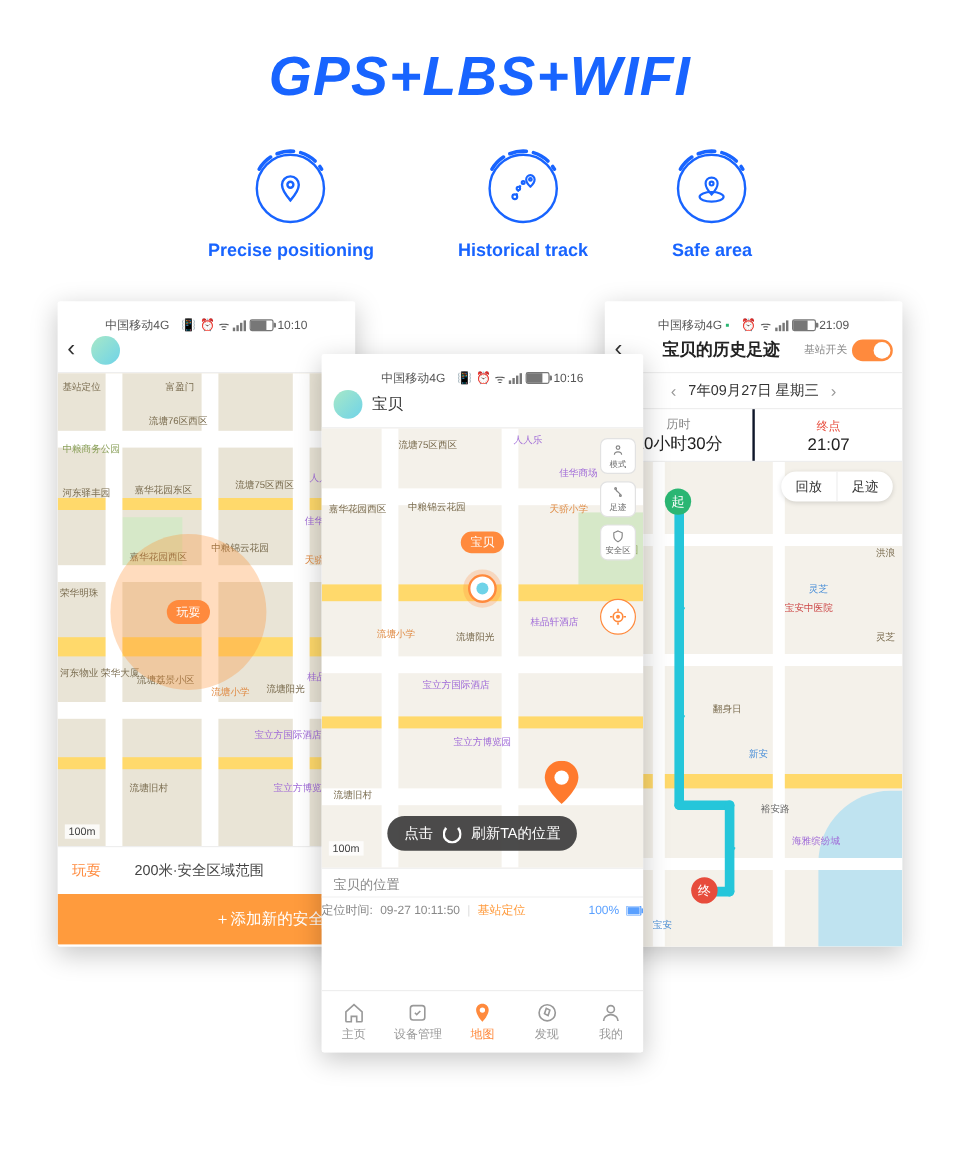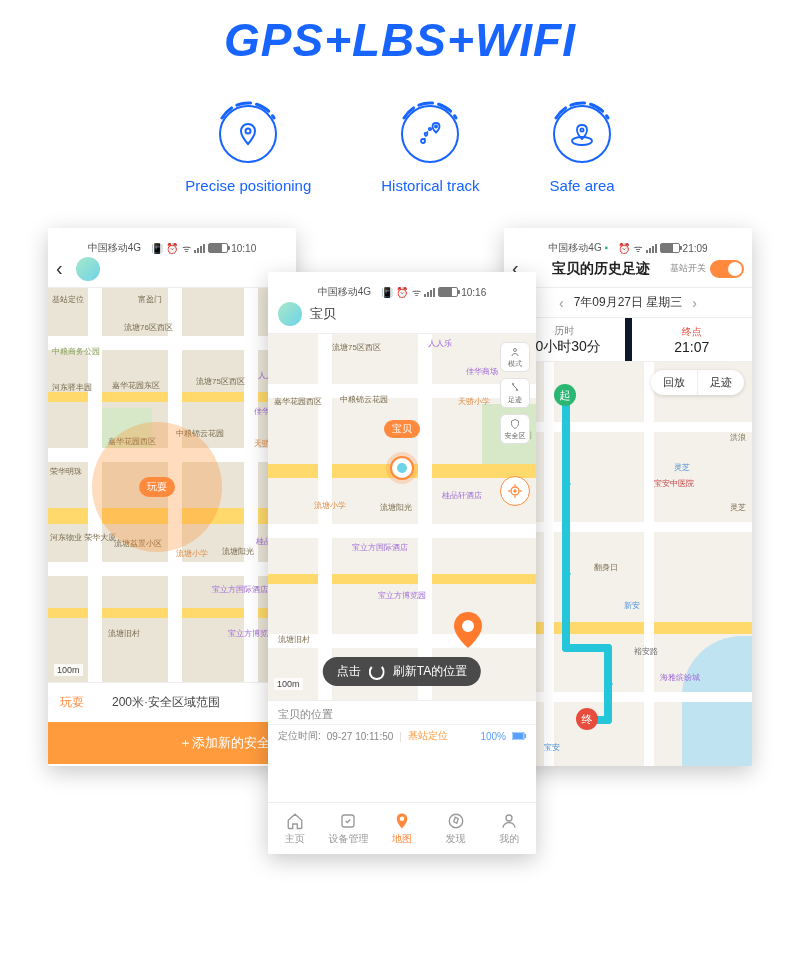--- a/index.html
+++ b/index.html
@@ -1,24 +1,24 @@
 <!DOCTYPE html>
 <html><head>
 <meta charset="utf-8">
 <style>
   * { margin:0; padding:0; box-sizing:border-box; font-family: -apple-system, "Helvetica Neue", Arial, "PingFang SC", "Microsoft YaHei", sans-serif; }
   body { width:800px; height:974px; background:#fff; position:relative; overflow:hidden; }
 
-  .hero-title { text-align:center; font-size:46px; font-weight:700; color:#1864ff; letter-spacing:1px; padding-top:13px; font-style:italic; }
+  .hero-title { text-align:center; font-size:46px; font-weight:700; color:#1864ff; letter-spacing:1px; padding-top:36px; font-style:italic; }
 
   .feature-row { display:flex; justify-content:center; gap:70px; margin-top:38px; }
   .feature { display:flex; flex-direction:column; align-items:center; gap:14px; }
   .feature .icon-wrap { width:58px; height:58px; border:2.5px solid #1864ff; border-radius:50%; display:flex; align-items:center; justify-content:center; position:relative; }
   .feature .arc { position:absolute; width:72px; height:72px; left:-9px; top:-9px; }
-  .feature-label { color:#1864ff; font-size:15px; font-weight:400; }
+  .feature-label { color:#1864ff; font-size:15px; font-weight:700; }
 
   .phones-stage { position:relative; width:800px; height:720px; margin-top:34px; }
 
   .phone { position:absolute; background:#fff; box-shadow:0 6px 22px rgba(0,0,0,.22); border-radius:2px; overflow:hidden; }
   .phone-left  { left:48px;  top:0;   width:248px; height:538px; }
   .phone-right { right:48px; top:0;   width:248px; height:538px; }
   .phone-mid   { left:268px; top:44px; width:268px; height:582px; z-index:5; }
 
   .statusbar { display:flex; align-items:center; justify-content:center; font-size:10px; color:#555; padding:20px 8px 2px; height:22px;gap:10px; }
   .statusbar .sicons { display:flex; gap:3px; align-items:center; font-size:10px; }
@@ -62,21 +62,21 @@
   .zone-row .name{color:#ff8a3d;padding:0 12px;width:64px;}
   .zone-row .desc{color:#444;flex:1;}
   .add-zone{background:#ff9b3d;color:#fff;text-align:right;font-size:13px;height:42px;line-height:42px;}
 
   
   .date-row{display:flex;align-items:center;justify-content:center;height:30px;border-bottom:1px solid #eee;font-size:12px;color:#333;gap:10px;}
   .date-row .chev{color:#999;font-size:14px;}
   .metrics{display:flex;height:44px;border-bottom:1px solid #eee;}
   .metric{flex:1;display:flex;flex-direction:column;align-items:center;justify-content:center;font-size:10px;color:#888;}
   .metric .val{font-size:14px;color:#222;font-weight:500;}
-  .metric.sep{border-left:7px solid #0f172a;}
+  .metric.sep{border-left:2px solid #0f172a;}
   .metric .red{color:#e74c3c;}
   .track{position:absolute;background:#25c6da;}
   .node{position:absolute;width:22px;height:22px;border-radius:50%;color:#fff;font-size:11px;display:flex;align-items:center;justify-content:center;}
   .node.start{background:#2bb673}
   .node.end{background:#e74c3c}
   .node.arrow{width:0;height:0;border-left:5px solid transparent;border-right:5px solid transparent;border-top:8px solid #25c6da;background:none;}
   .pill-btns{position:absolute;right:8px;top:8px;display:flex;background:#fff;border-radius:14px;box-shadow:0 1px 4px rgba(0,0,0,.15);font-size:11px;overflow:hidden;}
   .pill-btns span{padding:5px 12px;color:#333;}
   .pill-btns .sep{width:1px;background:#eee;padding:0;}
 
@@ -86,21 +86,21 @@
   .map-btn svg{width:12px;height:12px;}
   .locate-btn{position:absolute;right:6px;width:30px;height:30px;border:1px solid #ff8a3d;border-radius:50%;background:#fff;display:flex;align-items:center;justify-content:center;}
   .pin-label{position:absolute;background:#ff8a3d;color:#fff;font-size:10px;padding:2px 8px;border-radius:9px;transform:translate(-50%,-100%);}
   .pin-marker{position:absolute;transform:translate(-50%,-50%);}
   .pin-extra{position:absolute;transform:translate(-50%,-100%);}
   .refresh-bar{position:absolute;left:50%;transform:translateX(-50%);background:rgba(60,60,60,.92);color:#fff;border-radius:18px;display:flex;align-items:center;padding:6px 14px;font-size:12px;gap:8px;white-space:nowrap;}
   .refresh-bar .ref-icon{width:16px;height:16px;border:2px solid #fff;border-radius:50%;border-top-color:transparent;}
   .info-panel{background:#fff;border-top:1px solid #eee;}
   .info-panel .hdr{font-size:11px;color:#888;padding:6px 10px 2px;}
   .info-panel .addr{font-size:12px;color:#222;padding:0 10px 6px;line-height:1.35;}
-  .info-panel .meta{display:flex;align-items:center;font-size:10px;color:#888;padding:4px 10px 8px;gap:6px;border-top:1px solid #f2f2f2;}
+  .info-panel .meta{display:flex;align-items:center;font-size:10px;color:#888;padding:4px 0 8px;gap:6px;border-top:1px solid #f2f2f2;}
   .info-panel .meta .base{color:#ff9b3d;}
   .info-panel .meta .pct{margin-left:auto;color:#5aa0ff;}
   .tabbar{display:flex;height:52px;border-top:1px solid #eee;position:absolute;bottom:0;left:0;right:0;background:#fff;}
   .tab{flex:1;display:flex;flex-direction:column;align-items:center;justify-content:center;font-size:10px;color:#999;gap:2px;}
   .tab.active{color:#ff8a3d;}
   .tab svg{width:18px;height:18px;}
 </style>
 </head>
 <body>
 

